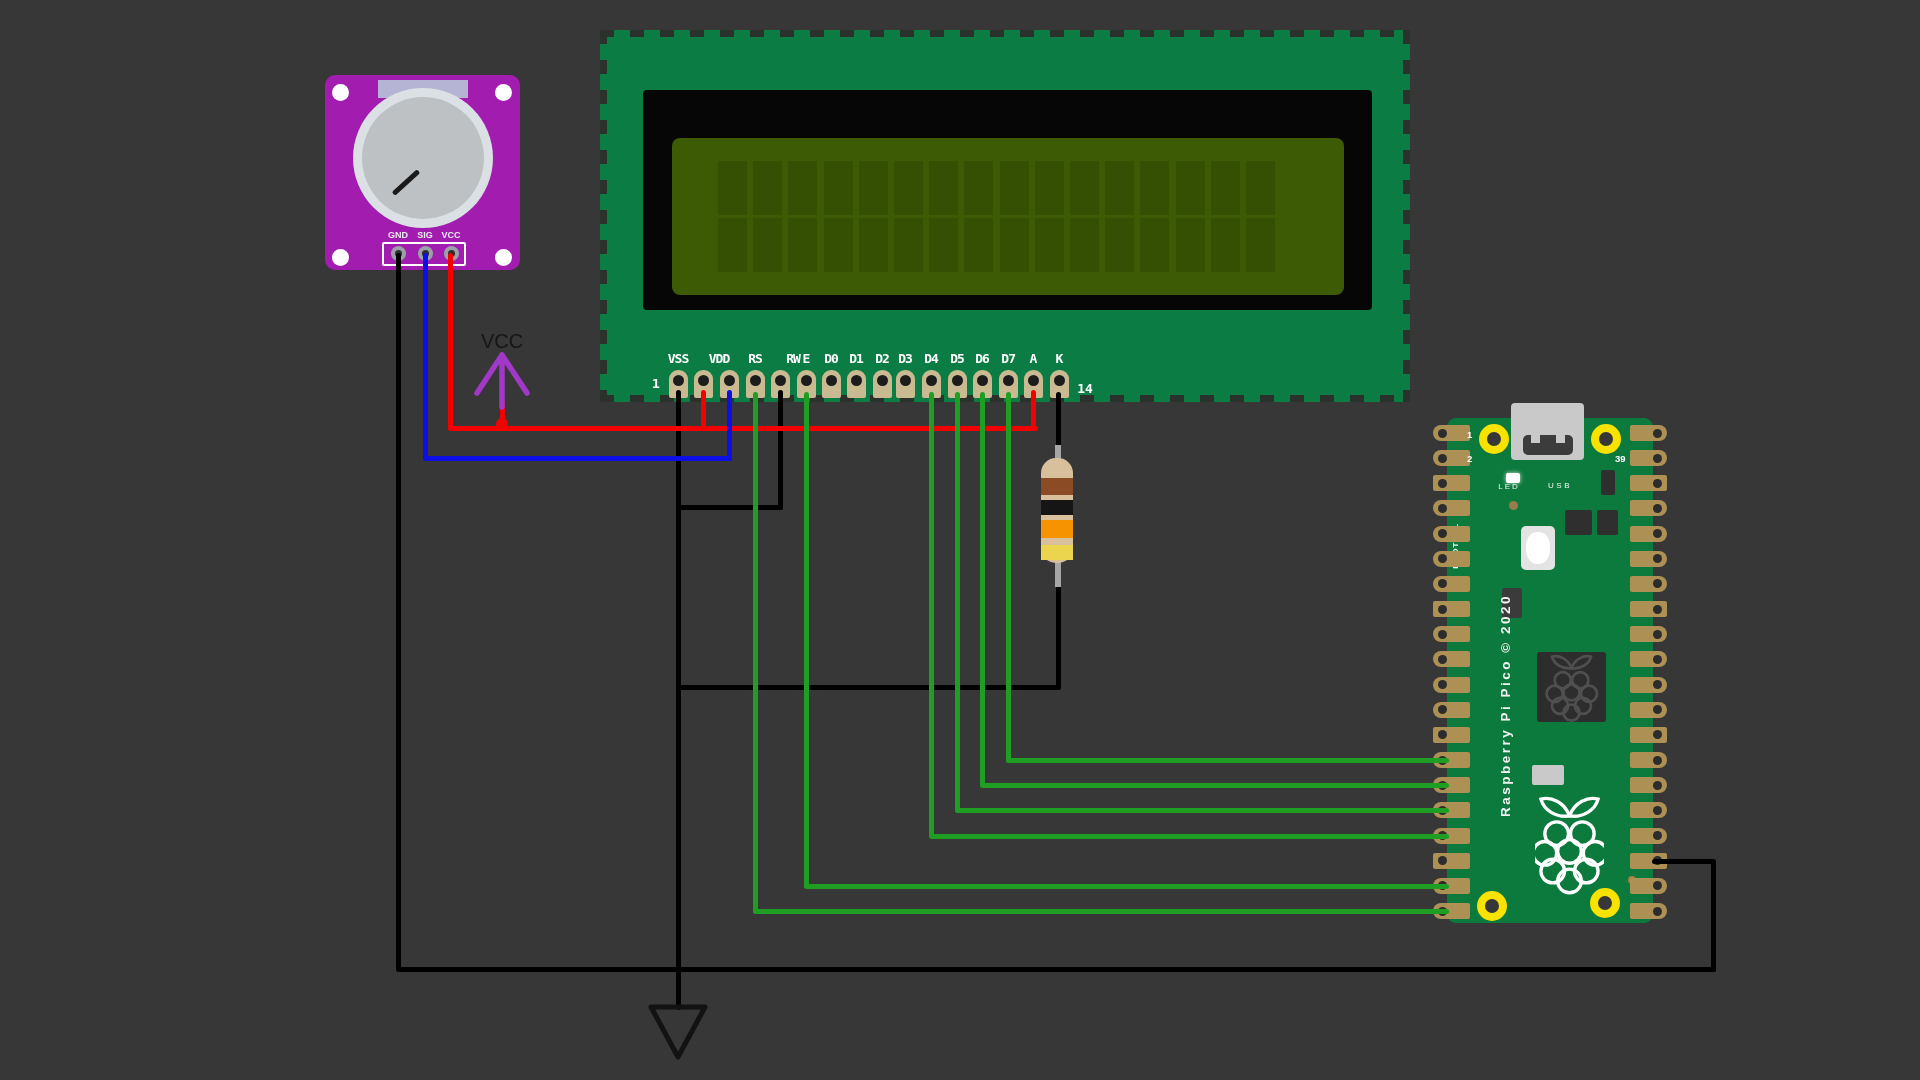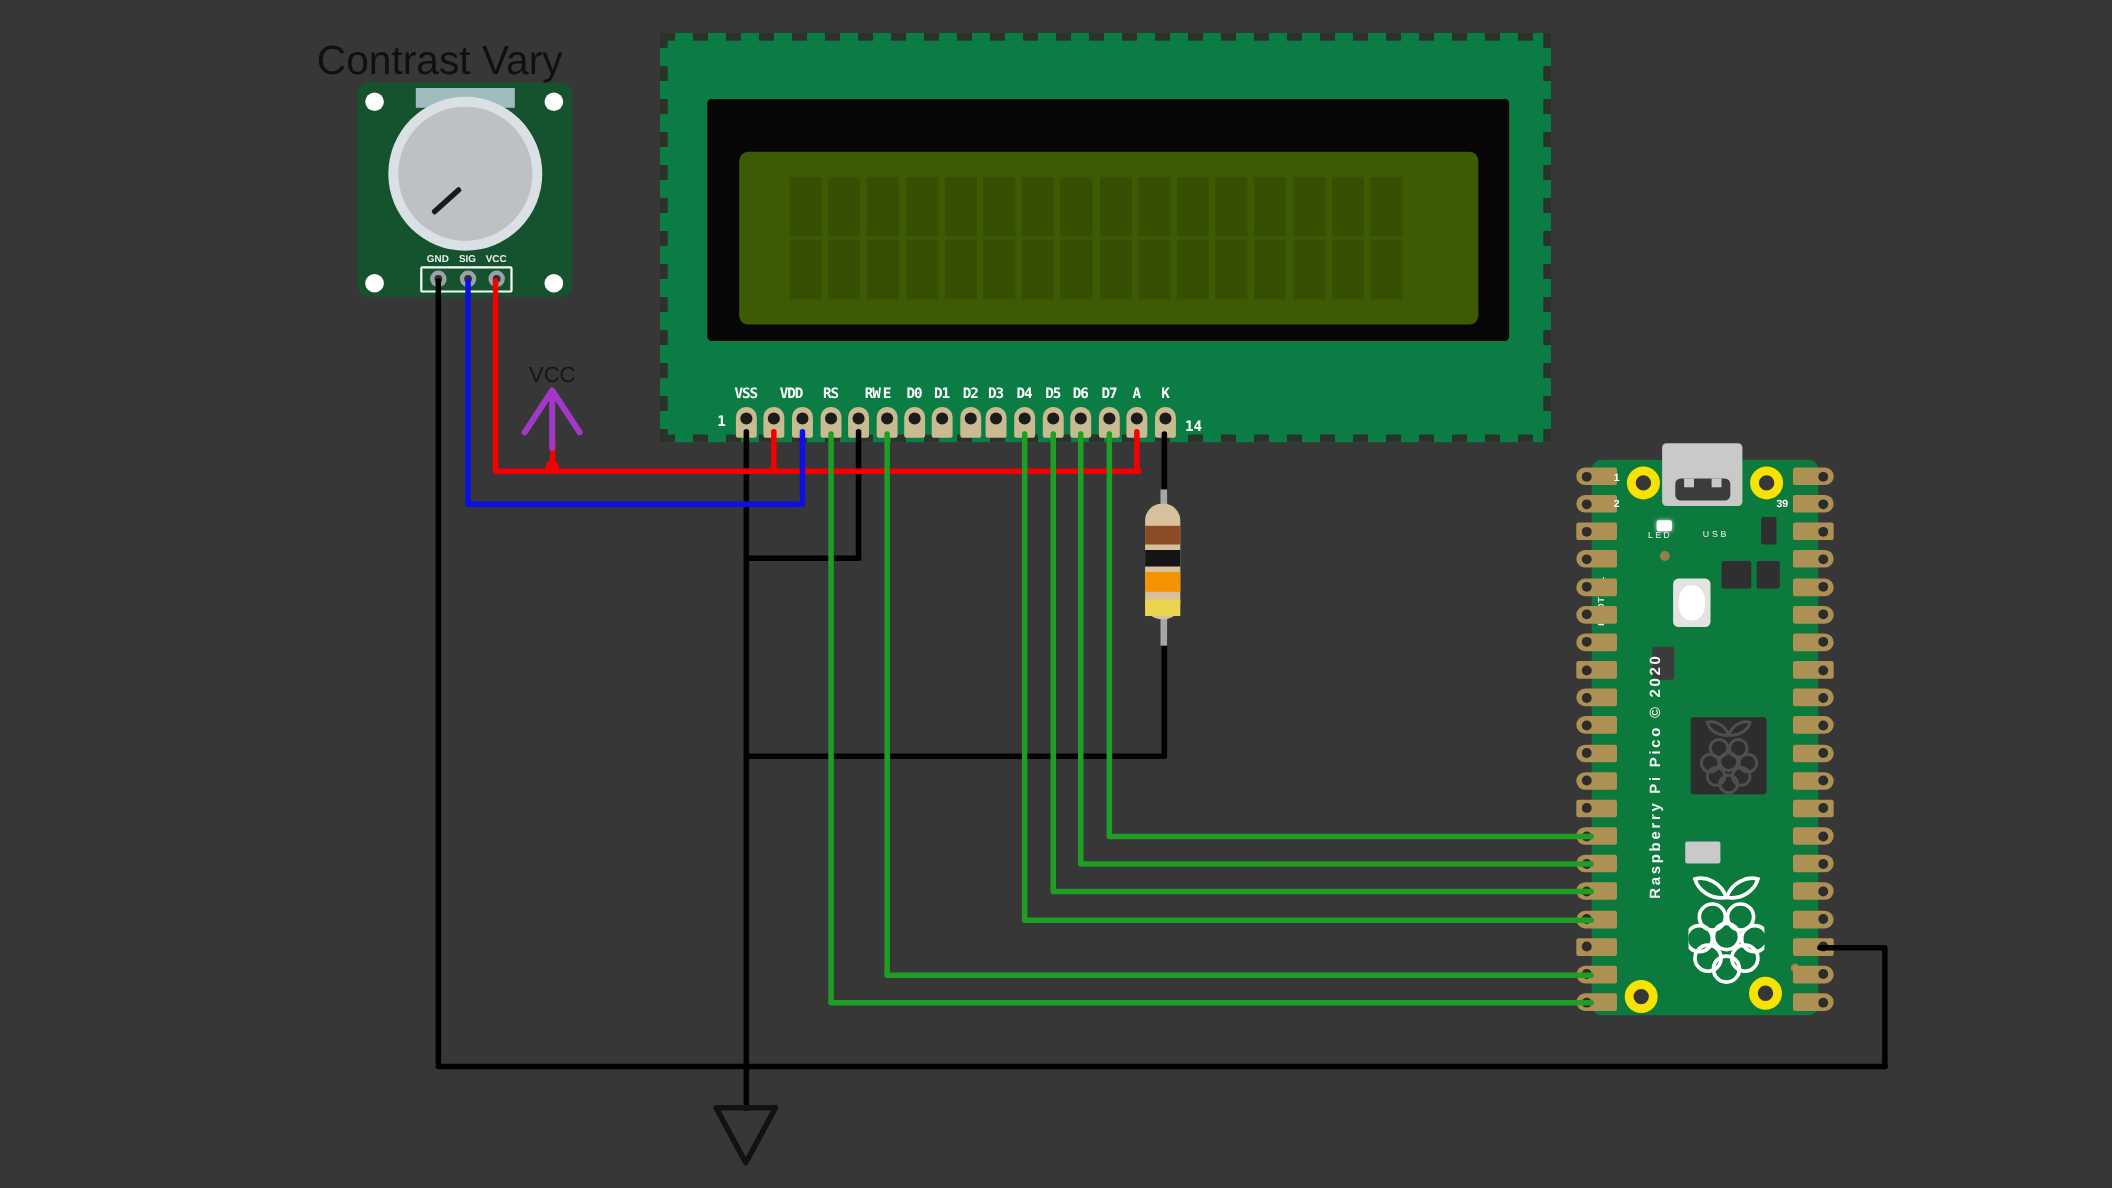--- a/index.html
+++ b/index.html
@@ -1,21 +1,21 @@
 <!DOCTYPE html>
 <html><head>
 <meta charset="utf-8">
 <style>
   html,body{margin:0;padding:0;background:#373737;}
   .canvas{position:relative;width:1920px;height:1080px;background:#373737;overflow:hidden;
           font-family:"Liberation Sans",sans-serif;}
   .wire{position:absolute;border-radius:2.5px;z-index:6;}
   .comp{position:absolute;}
   
-  .pot-board{position:absolute;left:325px;top:75px;width:195px;height:195px;background:#14532d;border-radius:10px;z-index:3;}
+  .pot-board{position:absolute;left:325px;top:75px;width:195px;height:195px;background:#a21caf;border-radius:10px;z-index:3;}
   .pot-title{position:absolute;left:288px;top:34px;width:290px;font-size:37px;font-weight:500;color:#101010;letter-spacing:0px;z-index:9;}
   .pot-slot{position:absolute;left:53px;top:5px;width:90px;height:18px;background:#b9cfda;opacity:.85;}
   .pot-hole{position:absolute;width:17px;height:17px;border-radius:50%;background:#ffffff;}
   .pot-knob-ring{position:absolute;left:28px;top:13px;width:140px;height:140px;border-radius:50%;background:#dbe0e4;}
   .pot-knob{position:absolute;left:9px;top:9px;width:122px;height:122px;border-radius:50%;background:#bec1c3;}
   .pot-ind{position:absolute;left:27px;top:83px;width:34px;height:5px;background:#1a1a1a;border-radius:2px;transform:rotate(-42deg);}
   .pot-pinbox{position:absolute;left:57px;top:167px;width:84px;height:24px;border:2.5px solid #ffffff;border-radius:2px;box-sizing:border-box;}
   .pot-pinlbl{position:absolute;top:155px;width:30px;text-align:center;font-size:9px;font-weight:bold;color:#e9eef2;}
   .pot-pin{position:absolute;top:171px;width:15px;height:15px;border-radius:50%;background:#9ba1a7;}
   .pot-pin i{position:absolute;left:4px;top:4px;width:7px;height:7px;border-radius:50%;background:#2e2e2e;}
@@ -99,21 +99,20 @@
       <div class="wire" style="left: 928.5px; top: 392px; width: 5px; height: 446px; background: rgb(31, 158, 36);"></div>
       <div class="wire" style="left: 928.5px; top: 833.5px; width: 520px; height: 5px; background: rgb(31, 158, 36);"></div>
       <div class="wire" style="left: 954.5px; top: 392px; width: 5px; height: 420px; background: rgb(31, 158, 36);"></div>
       <div class="wire" style="left: 954.5px; top: 807.5px; width: 494px; height: 5px; background: rgb(31, 158, 36);"></div>
       <div class="wire" style="left: 979.5px; top: 392px; width: 5px; height: 395px; background: rgb(31, 158, 36);"></div>
       <div class="wire" style="left: 979.5px; top: 782.5px; width: 469px; height: 5px; background: rgb(31, 158, 36);"></div>
       <div class="wire" style="left: 1005.5px; top: 392px; width: 5px; height: 370px; background: rgb(31, 158, 36);"></div>
       <div class="wire" style="left: 1005.5px; top: 757.5px; width: 443px; height: 5px; background: rgb(31, 158, 36);"></div>
     </div>
 
-  <div class="pot-title">Contrast Vary</div>
   <div class="pot-board comp">
     <div class="pot-slot"></div>
     <div class="pot-hole" style="left:7px;top:9px;"></div>
     <div class="pot-hole" style="left:170px;top:9px;"></div>
     <div class="pot-hole" style="left:7px;top:174px;"></div>
     <div class="pot-hole" style="left:170px;top:174px;"></div>
     <div class="pot-knob-ring">
       <div class="pot-knob">
         <div class="pot-ind"></div>
       </div>

